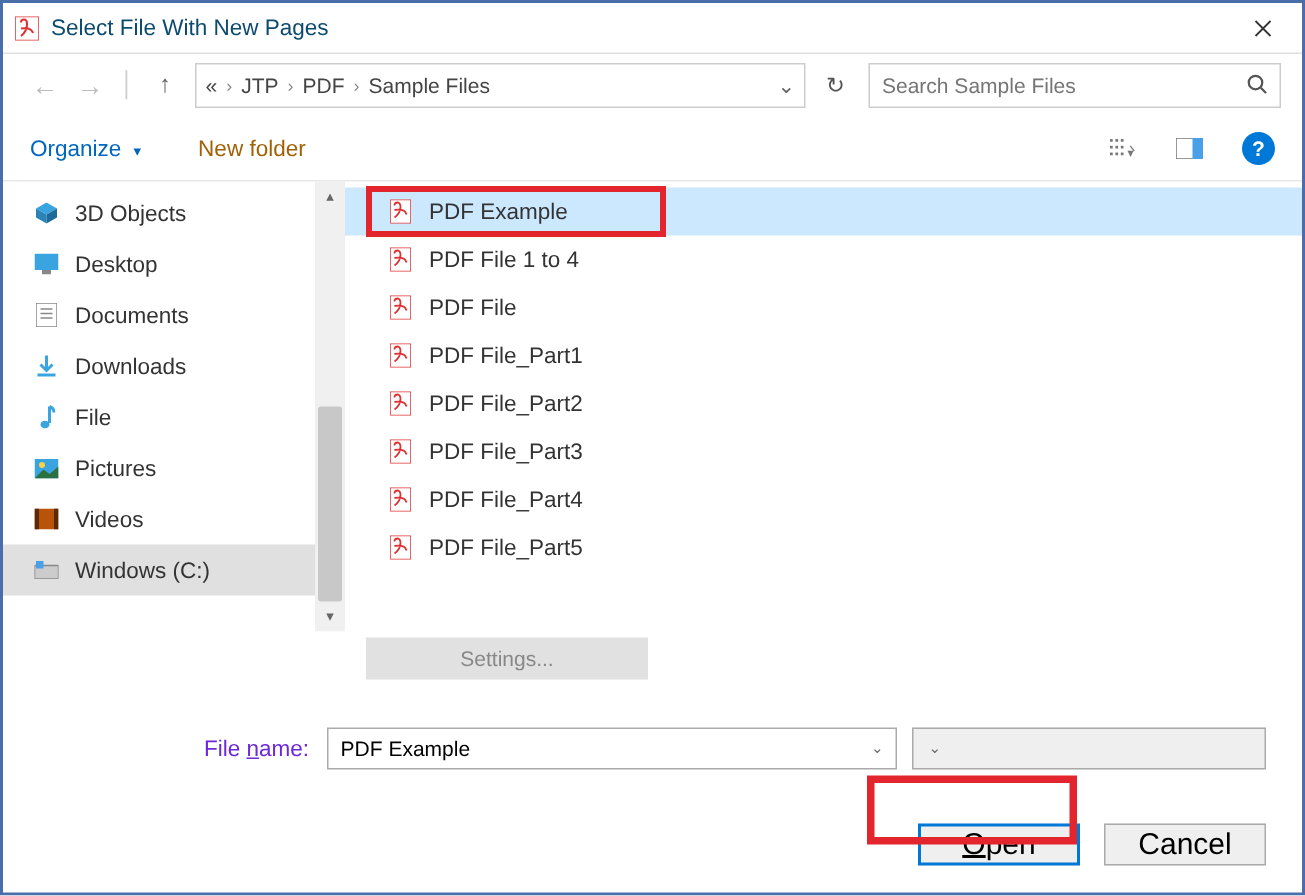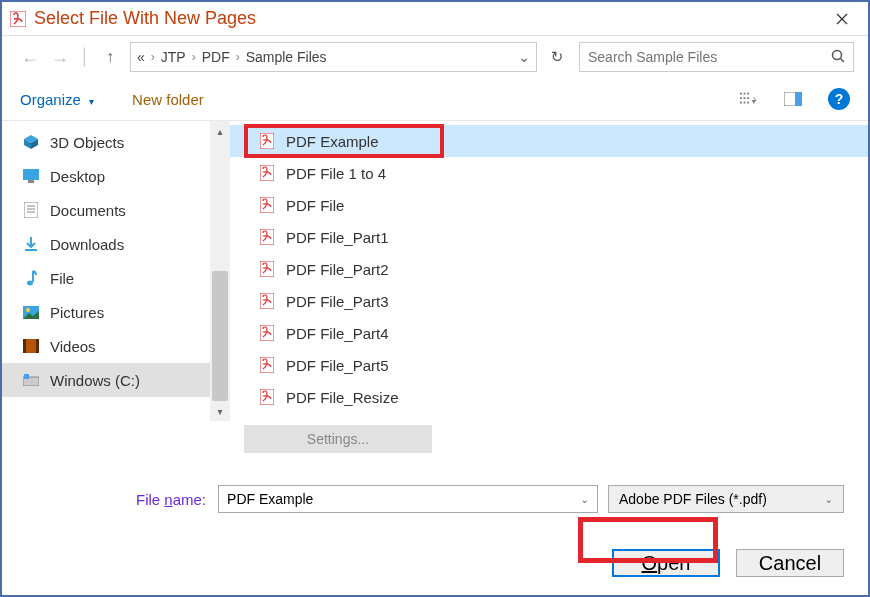--- a/index.html
+++ b/index.html
@@ -1,20 +1,20 @@
 <!DOCTYPE html>
 <html><head>
 <meta charset="utf-8">
 <style>
 * { box-sizing: border-box; margin: 0; padding: 0; font-family: "Segoe UI", Arial, sans-serif; }
 body { background: #fff; width: 870px; height: 597px; position: relative; }
 .dialog { border: 2px solid #4a6ea9; width: 870px; height: 597px; display: flex; flex-direction: column; background: #fff; }
 .titlebar { display: flex; align-items: center; height: 34px; border-bottom: 1px solid #e0e0e0; padding: 0 4px 0 8px; }
 .title-icon { width: 16px; height: 16px; margin-right: 8px; }
-.title-text { font-size: 18px; color: #c2410c; flex: 1; }
+.title-text { font-size: 15px; color: #0c4a6e; flex: 1; }
 .close-btn { width: 44px; height: 30px; display: flex; align-items: center; justify-content: center; cursor: pointer; }
 
 .navbar { display: flex; align-items: center; height: 42px; padding: 6px 14px; gap: 2px; }
 .nav-arrow { width: 28px; height: 28px; display: flex; align-items: center; justify-content: center; color: #bbb; font-size: 18px; }
 .nav-up { width: 28px; height: 28px; display: flex; align-items: center; justify-content: center; color: #666; font-size: 16px; }
 .nav-sep { color: #ccc; margin: 0 4px; }
 .addrbar { flex: 1; border: 1px solid #ccc; height: 30px; display: flex; align-items: center; padding: 0 6px; margin: 0 4px; font-size: 14px; color: #444; }
 .addr-chev { color: #888; margin: 0 6px; font-size: 12px; }
 .addr-dd { margin-left: auto; color: #666; }
 .refresh { width: 28px; height: 28px; display: flex; align-items: center; justify-content: center; color: #555; font-size: 15px; }
@@ -288,45 +288,37 @@
             </svg></span>
         <span>PDF File_Part4</span>
       </div>
       <div class="file-item">
         <span class="file-icon pdf-ico"><svg width="14" height="16" viewBox="0 0 14 16">
               <rect x="0" y="0" width="14" height="16" fill="#fff" stroke="#d33"></rect>
               <path d="M3 4 Q3 2 5 2 Q7 2 7 5 Q7 9 3 12 M3 7 Q10 6 11 10" stroke="#d33" stroke-width="1.2" fill="none"></path>
             </svg></span>
         <span>PDF File_Part5</span>
       </div>
-      <div class="file-item">
-        <span class="file-icon pdf-ico"><svg width="14" height="16" viewBox="0 0 14 16">
-              <rect x="0" y="0" width="14" height="16" fill="#fff" stroke="#d33"></rect>
-              <path d="M3 4 Q3 2 5 2 Q7 2 7 5 Q7 9 3 12 M3 7 Q10 6 11 10" stroke="#d33" stroke-width="1.2" fill="none"></path>
-            </svg></span>
-        <span>PDF File_Resize</span>
-      </div>
     </div>
   </div>
 
   <div class="settings-row">
     <div class="settings-btn">Settings...</div>
   </div>
 
   <div class="bottom">
     <div class="row">
       <span class="fname-label">
         <span>File </span><u>n</u><span>ame:</span>
       </span>
       <div class="fname-input">
         <span>PDF Example</span>
         <span class="dd-arrow">⌄</span>
       </div>
       <div class="filter-dd">
-        <span>Adobe PDF Files (*.pdf)</span>
         <span class="dd-arrow">⌄</span>
       </div>
     </div>
     <div class="btn-row">
       <div class="highlight-open"></div>
       <div class="btn open">
         <span><u>O</u><span>pen</span></span>
       </div>
       <div class="btn">Cancel</div>
     </div>

